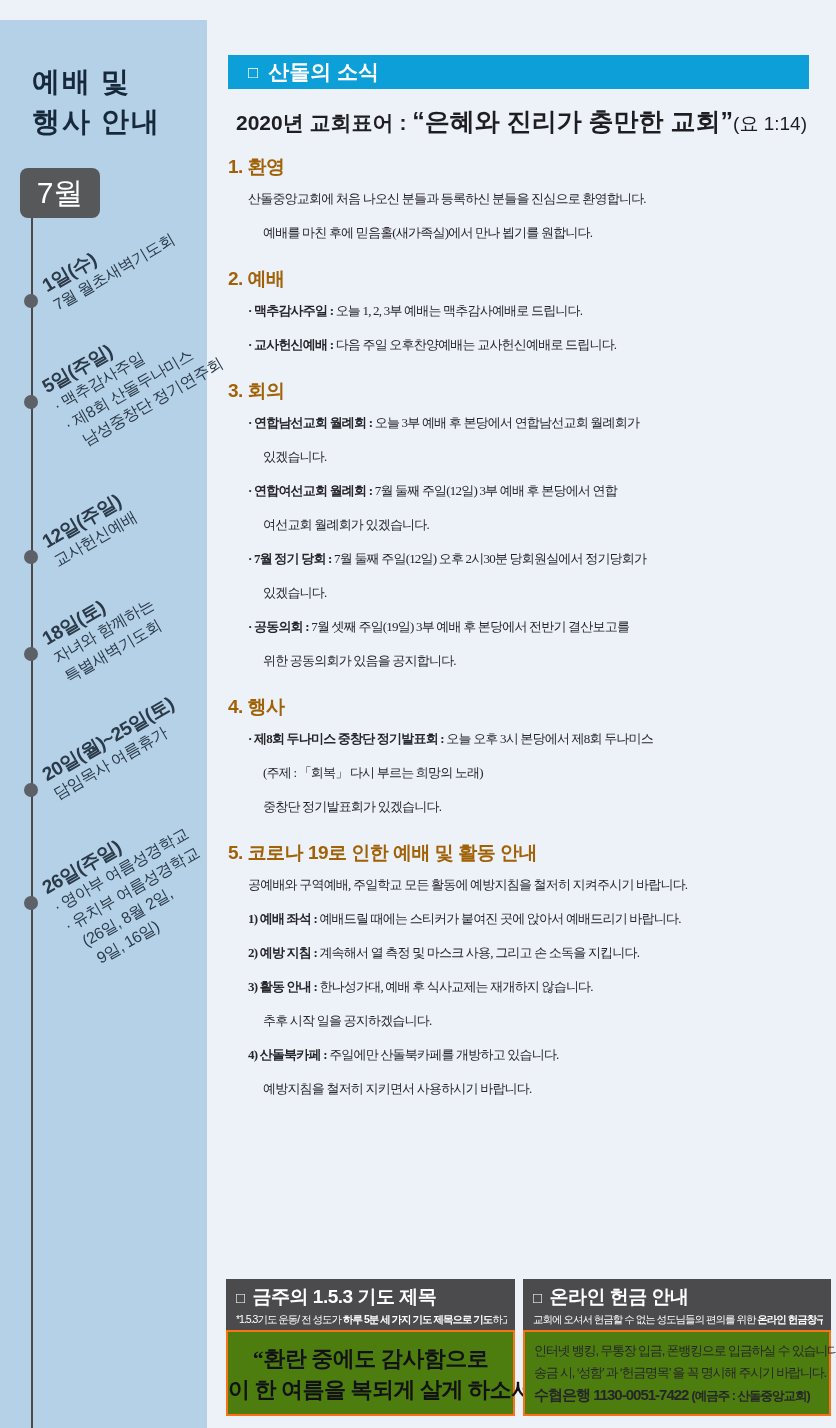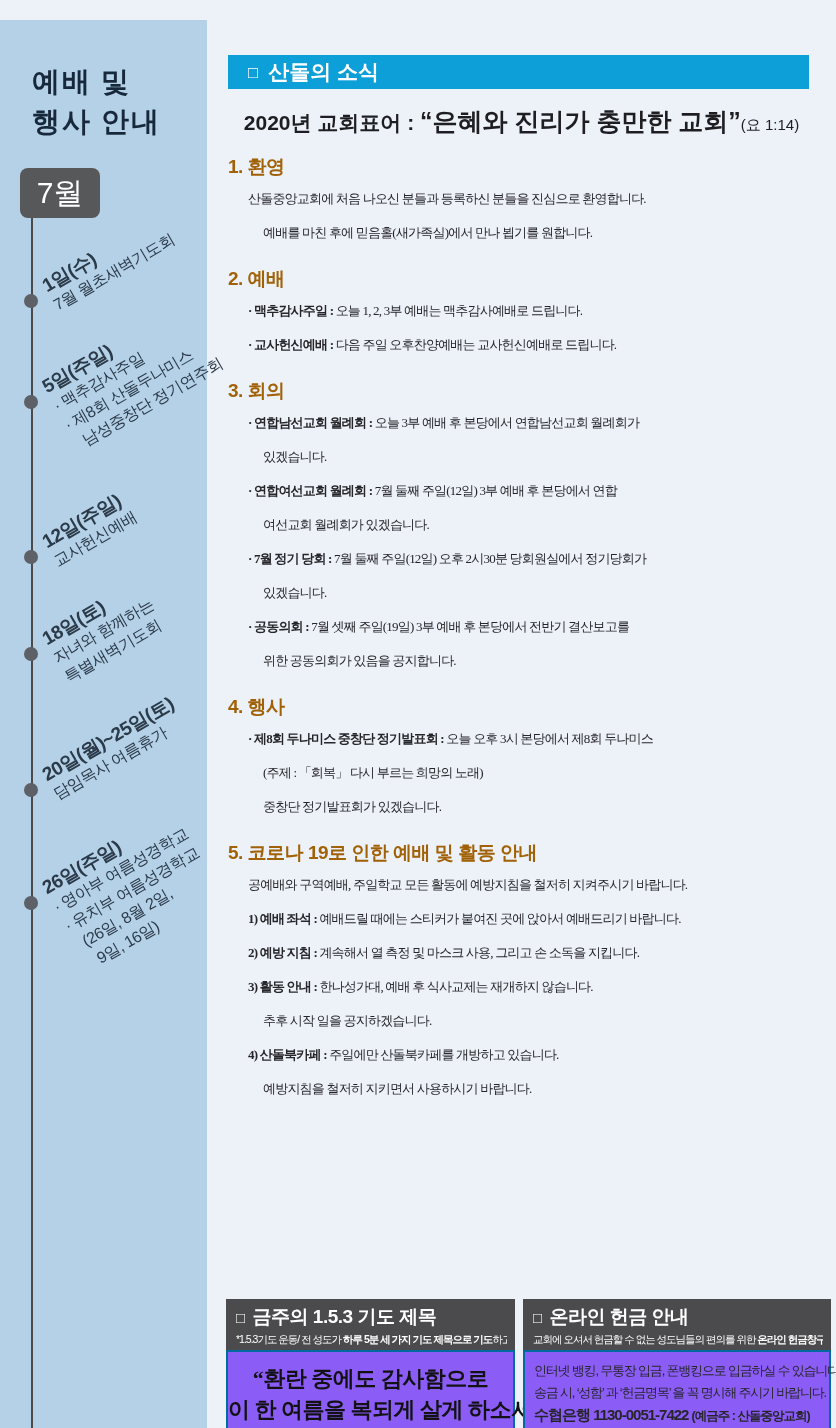--- a/index.html
+++ b/index.html
@@ -24,41 +24,41 @@
   
   .main{position:absolute;left:207px;top:12px;width:629px;height:1428px;}
   .news-bar{margin:43px 27px 0 21px;height:34px;background:#0d9fd8;color:#fff;
             font-family:"Liberation Sans","DejaVu Sans",sans-serif;font-weight:bold;font-size:21px;
             line-height:34px;padding-left:20px;box-sizing:border-box;}
   .news-bar .sq{font-weight:normal;font-size:17px;margin-right:10px;position:relative;top:-1px;}
   .motto{margin-top:16px;text-align:center;white-space:nowrap;color:#1e1e22;
          font-family:"Liberation Sans","DejaVu Sans",sans-serif;}
   .m-pre{font-weight:bold;font-size:21px;}
   .m-quote{font-weight:bold;font-size:25px;}
-  .m-ref{font-size:15px;}
+  .m-ref{font-size:19px;}
 
   #sections{margin:4px 26px 0 21px;}
   .sec-head{font-family:"Liberation Sans","DejaVu Sans",sans-serif;font-weight:bold;font-size:19px;
             color:#a16207;margin-top:14px;line-height:30px;letter-spacing:-0.5px;}
   .items{padding-left:20px;color:#26262a;font-size:13px;letter-spacing:-0.8px;}
   .line{line-height:34px;white-space:nowrap;}
   .marker,.head{font-weight:bold;}
   .cont{padding-left:15px;}
 
   
   .box{position:absolute;top:1267px;}
   .box-left{left:19px;width:289px;}
   .box-right{left:316px;width:308px;}
-  .box-head{background:#4b4b4d;color:#fff;height:51px;box-sizing:border-box;padding:4px 8px 0 10px;margin-top:20px;}
+  .box-head{background:#4b4b4d;color:#fff;height:51px;box-sizing:border-box;padding:4px 8px 0 10px;}
   .bh-title{font-family:"Liberation Sans","DejaVu Sans",sans-serif;font-weight:bold;font-size:19px;
             line-height:27px;letter-spacing:-0.5px;white-space:nowrap;}
   .bh-title .sq{font-weight:normal;font-size:15px;margin-right:8px;}
   .bh-sub{font-family:"Liberation Sans","DejaVu Sans",sans-serif;font-size:10.5px;letter-spacing:-1px;
           line-height:16px;white-space:nowrap;overflow:hidden;}
-  .box-body{background:#8b5cf6;border:2px solid #0369a1;box-sizing:border-box;height:86px;}
+  .box-body{background:#4d7c0f;border:2px solid #f97316;box-sizing:border-box;height:86px;}
   .prayer-body{font-family:"Liberation Serif","DejaVu Serif",serif;font-weight:bold;font-size:22px;
                color:#121215;text-align:center;padding-top:11px;line-height:31px;letter-spacing:-0.5px;white-space:nowrap;}
   .offering-body{font-family:"Liberation Sans","DejaVu Sans",sans-serif;font-size:13px;color:#26262a;
                  padding:8px 0 0 9px;line-height:22px;letter-spacing:-1.2px;white-space:nowrap;}
   .account{font-weight:bold;font-size:15px;letter-spacing:-1px;}
   .account-holder{font-weight:bold;font-size:12.5px;}
 
   .bottom-strip{position:absolute;left:0;top:1416px;width:629px;height:12px;background:#cfe2f1;}
 </style>
 </head>

